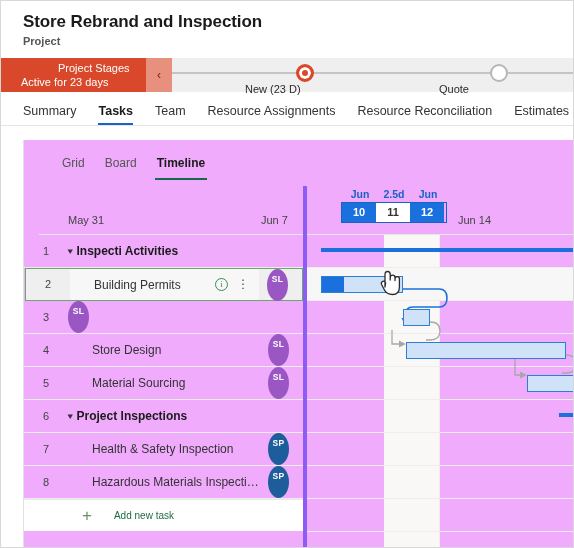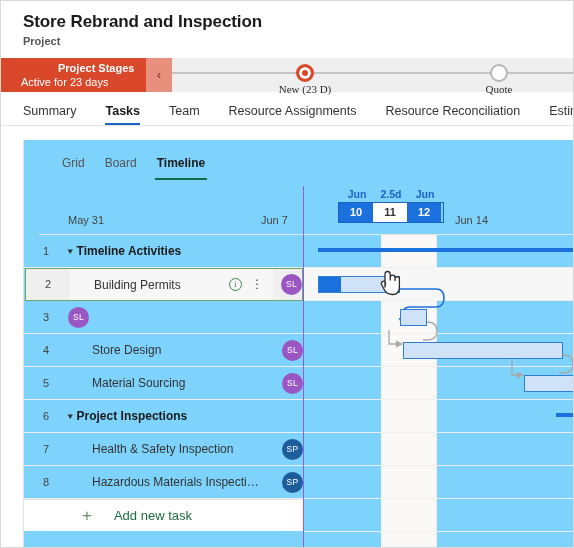--- a/index.html
+++ b/index.html
@@ -27,90 +27,90 @@
 
   
   .stagebar {
     position: relative; display: flex; align-items: stretch;
     height: 34px; background: #efefef; margin-top: 4px;
   }
   .stage-active {
     background: #d9482b; color: #fff; width: 145px;
     padding: 3px 0 0 20px; flex: 0 0 145px;
   }
-  .stage-active .s1 { font-size: 11px; font-weight: bold; line-height: 14px; padding-left: 37px; }
+  .stage-active .s1 { font-size: 11px; font-weight: normal; line-height: 14px; padding-left: 37px; }
   .stage-active .s2 { font-size: 11px; line-height: 14px; }
   .stage-collapse {
     flex: 0 0 26px; background: #e8907e; color: #7b2416;
     display: flex; align-items: center; justify-content: center;
     font-size: 12px; cursor: pointer;
   }
   .stage-track { position: relative; flex: 1 1 auto; }
   .stage-line {
     position: absolute; left: 0; right: 0; top: 14px;
     height: 2px; background: #c4c4c4;
   }
   .stage-node {
     position: absolute; top: 0; transform: translateX(-50%);
-    text-align: center; width: 120px; font-family: Liberation Serif, serif;
+    text-align: left; width: 120px;
   }
   .stage-node .dot {
     width: 18px; height: 18px; border-radius: 50%;
     margin: 6px auto 0; background: #fff;
   }
   .stage-node.current .dot {
     border: 3px solid #d9482b;
     box-shadow: inset 0 0 0 3px #fff;
     background: #d9482b;
   }
   .stage-node.future .dot { border: 2px solid #b6b6b6; background: #fff; }
   .stage-node .lbl {
     font-size: 11px; color: #2b2b2b; margin-top: 1px; white-space: nowrap;
   }
 
   
   .tabs {
-    display: flex; align-items: flex-end; gap: 7px;
+    display: flex; align-items: flex-end; gap: 0;
     padding: 8px 0 0 22px; height: 34px;
     border-bottom: 1px solid #e4e4e4; background: #fff;
   }
   .tab {
     font-size: 12.5px; color: #333; padding: 0 11px 7px 11px;
     position: relative; white-space: nowrap; cursor: pointer;
   }
   .tab:first-child { padding-left: 0; }
   .tab.sel { font-weight: bold; color: #1b1b1b; }
   .tab.sel::after {
     content: ""; position: absolute; left: 11px; right: 11px; bottom: 0;
     height: 2px; background: #1a62c4;
   }
   .tab:first-child.sel::after { left: 0; }
 
   
   .panel {
     position: absolute; left: 22px; top: 139px; right: 0; bottom: 0;
-    border-left: 1px solid #e1e1e1; background: #7dd3fc;
+    border-left: 1px solid #e1e1e1; background: #f0abfc;
   }
 
   .subtabs { display: flex; gap: 0; padding: 16px 0 0 28px; height: 40px; }
   .subtab {
     font-size: 12px; color: #555; padding: 0 10px 6px 10px;
     position: relative; cursor: pointer;
   }
   .subtab.sel { color: #1b1b1b; font-weight: bold; }
   .subtab.sel::after {
     content: ""; position: absolute; left: 8px; right: 8px; bottom: 0;
     height: 2px; background: #16684a;
   }
 
   
   .gantt { position: absolute; left: 0; right: 0; top: 46px; bottom: 0; }
   .gleft  { position: absolute; left: 0; top: 0; bottom: 16px; width: 279px; overflow: hidden; }
   .gright { position: absolute; left: 279px; top: 0; right: 0; bottom: 0;
-            border-left: 1px solid #8b5cf6; overflow: hidden; }
+            border-left: 4px solid #8b5cf6; overflow: hidden; }
 
   .ghead-l { position: relative; height: 49px; }
   .ghead-l .dl {
     position: absolute; font-size: 11px; color: #444; top: 28px;
   }
   .ghead-l .hr-line {
     position: absolute; left: 15px; right: 0; bottom: 0;
     height: 1px; background: #e6e6e6;
   }
 
@@ -152,40 +152,40 @@
   .grow .tname { font-size: 12px; color: #333; flex: 1 1 auto; white-space: nowrap; }
   .grow.grp .tname { font-weight: bold; color: #1b1b1b; }
   .grow .icons { display: flex; align-items: center; gap: 9px; margin-right: 10px; }
   .info-ic {
     width: 13px; height: 13px; border: 1px solid #3a8a55; border-radius: 50%;
     color: #3a8a55; font-size: 9px; line-height: 11px; text-align: center;
     font-family: "Liberation Serif", serif;
   }
   .dots-ic { color: #444; font-size: 12px; letter-spacing: 0; line-height: 9px; }
   .avatar {
-    width: 21px; height: 21px; border-radius: 50%; color: #fff;
-    font-size: 8.5px; font-weight: normal; text-align: center; line-height: 21px;
-    flex: 0 0 21px; letter-spacing: 0.3px;
+    width: 21px; height: 32px; border-radius: 50%; color: #fff;
+    font-size: 8.5px; font-weight: bold; text-align: center; line-height: 21px;
+    margin-right: 14px; flex: 0 0 21px; letter-spacing: 0.3px;
   }
   .av-SL { background: #9a57c4; }
   .av-SP { background: #1d5d9b; }
   .grow.sel {
     border: 1px solid #6aa76a; background: #f7f7f7;
     height: 33px; margin-left: 1px;
   }
   .grow.sel .numcell { background: #efefef; }
   .grow.sel .avwrap { background: #efefef; }
 
   .addrow {
     position: absolute; left: 0; right: 0; bottom: 0; height: 32px;
     display: flex; align-items: center; border-top: 1px solid #e6e6e6;
     background: #fff;
   }
   .addrow .plus { color: #6b8f6b; font-size: 17px; margin: 0 22px 0 58px; line-height: 17px;}
-  .addrow .atxt { color: #1f6b3f; font-size: 13px; cursor: pointer; }
+  .addrow .atxt { color: #1f6b3f; font-size: 10px; cursor: pointer; }
 
   
   .rrows { position: absolute; left: 0; right: 0; top: 49px; bottom: 0; }
   .rrow { position: relative; height: 33px; border-bottom: 1px solid #ededed; }
   .rrow.sel { background: #f7f7f7; border-bottom: 1px solid #ededed; }
   .weekend {
     position: absolute; top: 0; bottom: 0; background: #faf8f7;
   }
   .vline { position: absolute; top: 0; bottom: 0; width: 1px; background: #ededed; }
 
@@ -253,21 +253,21 @@
           <div class="dl" style="left:44px">May 31</div>
           <div class="dl" style="left:237px">Jun 7</div>
           <div class="hr-line"></div>
         </div>
 
         <div class="grows">
 
           <div class="grow grp">
             <div class="num">1</div>
             <div class="chev">▾</div>
-            <div class="tname">Timeline Activities</div>
+            <div class="tname">Inspecti Activities</div>
           </div>
 
           <div class="grow sel">
             <div class="num numcell" style="height:100%;line-height:31px">2</div>
             <div class="tname" style="padding-left:24px">Building Permits</div>
             <div class="icons">
               <div class="info-ic">i</div>
               <div class="dots-ic">⋮</div>
             </div>
             <div class="avwrap" style="height:100%;display:flex;align-items:center;padding-left:8px">

